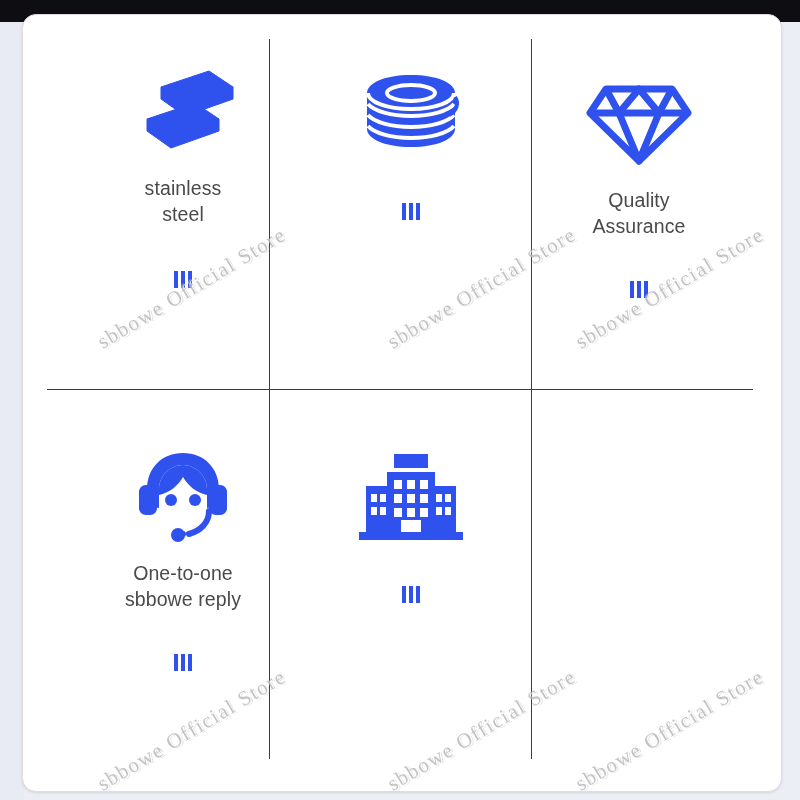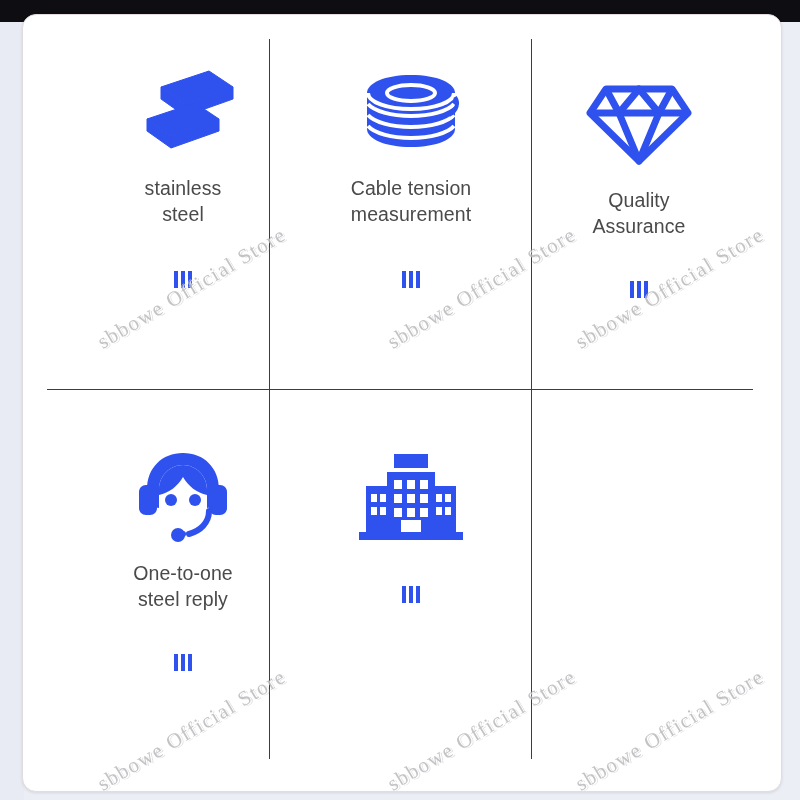--- a/index.html
+++ b/index.html
@@ -204,22 +204,20 @@
               <path d="M9 37c6 7 23 12 43 12s37-5 43-12"></path>
               <path d="M9 48c6 7 23 12 43 12s37-5 43-12"></path>
               <path d="M9 59c6 7 23 12 43 12s37-5 43-12"></path>
               <path d="M9 26c0 9 19 16 43 16s43-7 43-16"></path>
             </g>
             <g stroke="#2f51ee" stroke-width="4" fill="none">
               <path d="M96 30c4 6 2 14-6 18"></path>
             </g>
           </svg>
         </div>
-        <div class="feature-label">Cable tension
-measurement</div>
         <div class="bars">
           <span></span>
             <span></span>
             <span></span>
         </div>
       </div>
 
 
       <div class="cell r2">
         <div class="icon-wrap">
@@ -251,21 +249,21 @@
               <path d="M50 16c-13 0-24 11-24 24v6c10-2 19-9 24-18 5 9 14 16 24 18v-6c0-13-11-24-24-24z"></path>
               <circle cx="38" cy="51" r="6"></circle>
               <circle cx="62" cy="51" r="6"></circle>
               <circle cx="45" cy="86" r="7"></circle>
             </g>
             <path d="M76 62c0 12-9 20-20 23" stroke="#2f51ee" stroke-width="6" fill="none" stroke-linecap="round"></path>
             <path d="M50 85h-4" stroke="#2f51ee" stroke-width="6" fill="none" stroke-linecap="round"></path>
           </svg>
         </div>
         <div class="feature-label">One-to-one
-steel reply</div>
+sbbowe reply</div>
         <div class="bars">
           <span></span>
             <span></span>
             <span></span>
         </div>
       </div>
 
       <div class="cell r2">
         <div class="icon-wrap">
           <svg width="110" height="92" viewBox="0 0 110 92" fill="none">

